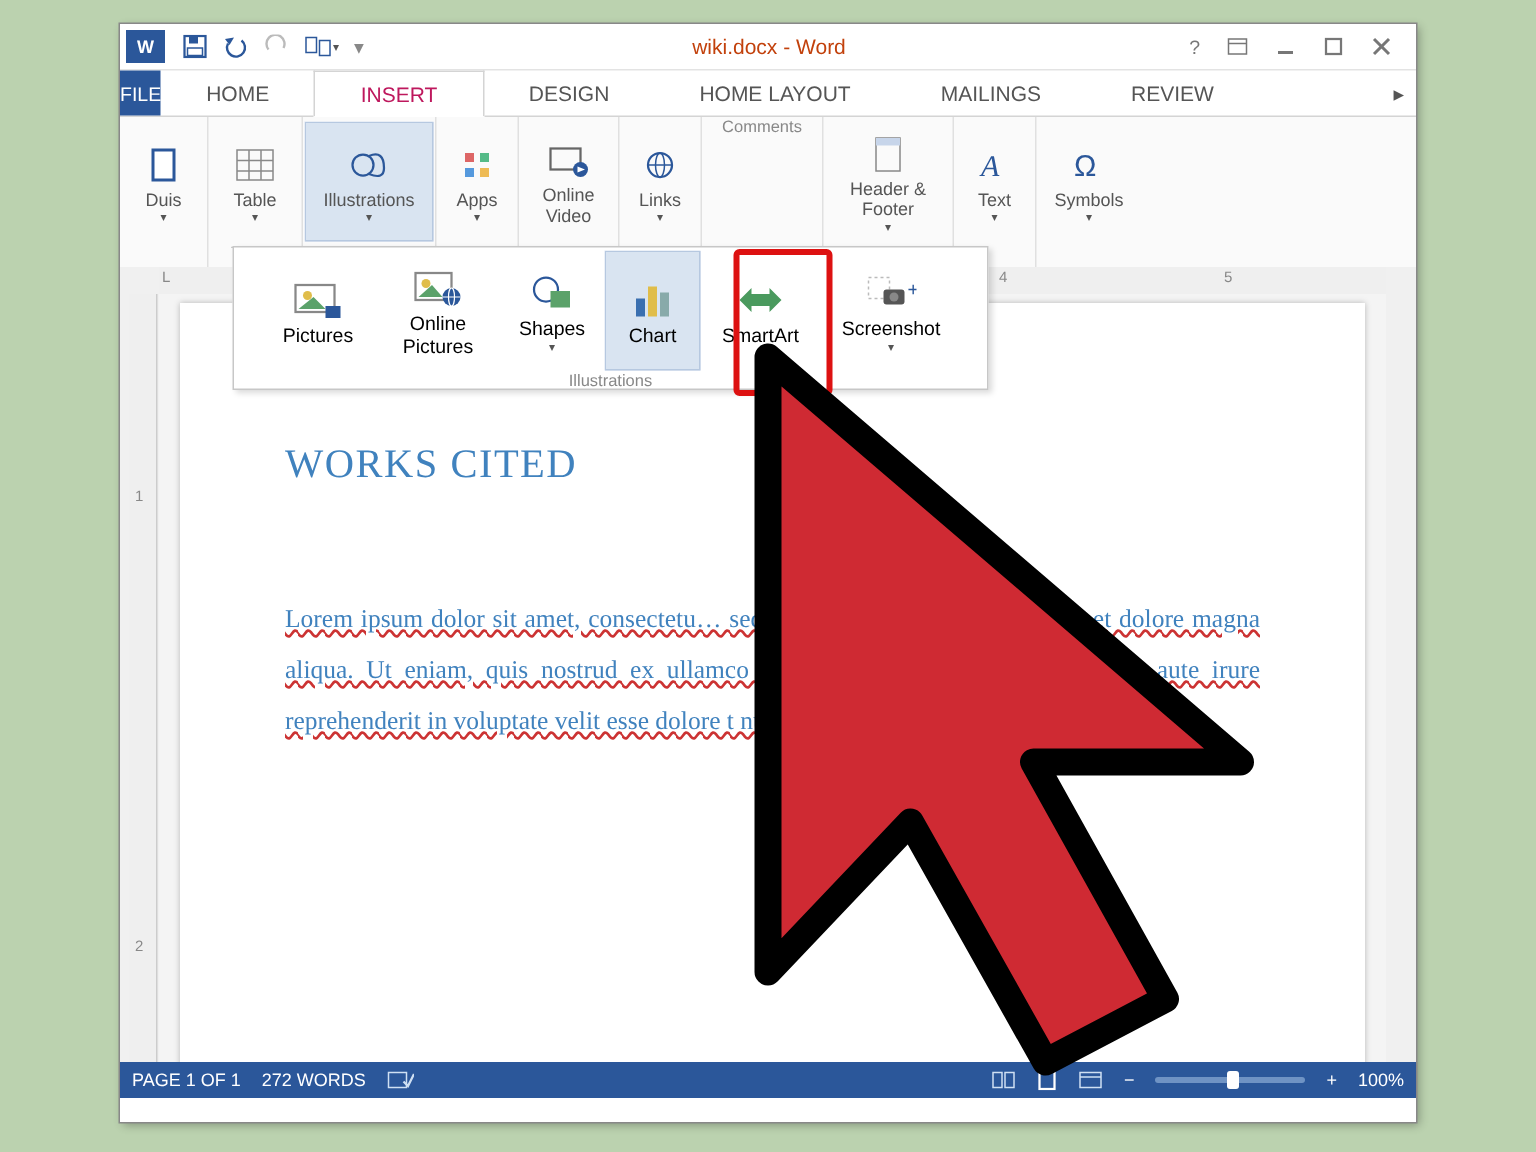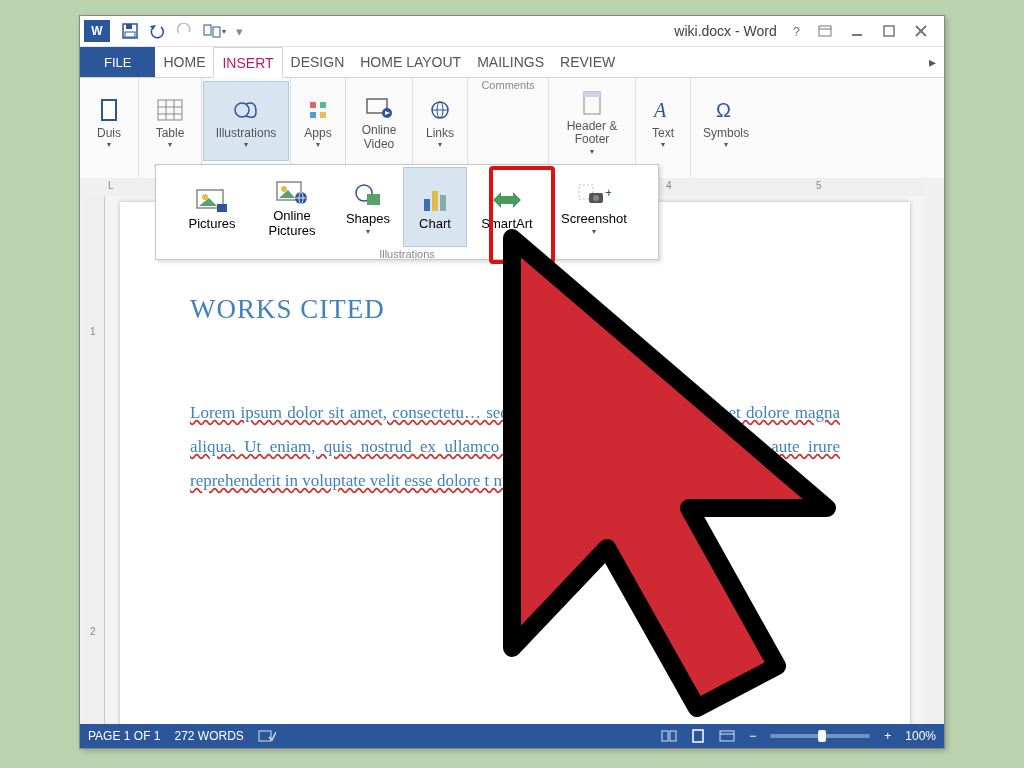--- a/index.html
+++ b/index.html
@@ -2,27 +2,27 @@
 <html><head>
 <meta charset="utf-8">
 <style>
 html,body{margin:0;padding:0;width:1024px;height:768px;background:#bbd2af;font-family:"Segoe UI",Arial,sans-serif;font-size:13px;overflow:hidden}
 .window{position:absolute;left:80px;top:16px;width:864px;height:732px;background:#fff;box-shadow:0 0 0 1px #888, 2px 2px 6px rgba(0,0,0,.3)}
 
 .titlebar{height:30px;background:#fff;border-bottom:1px solid #e3e3e3;display:flex;align-items:center;color:#555;font-size:13px}
 .app-icon{width:26px;height:22px;background:#2b579a;margin:0 6px 0 4px;display:flex;align-items:center;justify-content:center;color:#fff;font-weight:bold;font-size:12px}
 .qat{display:flex;align-items:center;gap:10px;padding:0 6px}
 .qat-icon{color:#2b579a;display:flex;align-items:center}
-.title-text{flex:1;text-align:right;color:#404040;font-size:14px}
+.title-text{flex:1;text-align:center;color:#c2410c;font-size:14px}
 .win-btns{display:flex;align-items:center;gap:18px;padding:0 16px;color:#777}
 .win-btn{cursor:pointer}
 
 .tabs{height:30px;display:flex;align-items:stretch;font-size:14px;color:#555;border-bottom:1px solid #d4d4d4}
-.tab-file{background:#2b579a;color:#fff;padding:0 24px;display:flex;align-items:center;font-size:13px}
-.tab{padding:0 8px;display:flex;align-items:center;cursor:pointer}
+.tab-file{background:#2b579a;color:#fff;padding:0 0;display:flex;align-items:center;font-size:13px}
+.tab{padding:0 30px;display:flex;align-items:center;cursor:pointer}
 .tab.active{color:#be185d;background:#fff;border:1px solid #d4d4d4;border-bottom:1px solid #fff;margin-bottom:-1px}
 .tab-arrow{margin-left:auto;padding:0 8px;display:flex;align-items:center;color:#555}
 
 .ribbon{height:100px;background:#fafafa;border-bottom:1px solid #d4d4d4;display:flex;font-size:12px;color:#555}
 .grp{border-right:1px solid #e0e0e0;display:flex;flex-direction:column;align-items:center}
 .grp-body{flex:1;display:flex;align-items:center;justify-content:center;gap:2px;padding:2px 4px 0}
 .grp-label{height:16px;font-size:11px;color:#888;text-align:center;line-height:14px}
 .rbtn{display:flex;flex-direction:column;align-items:center;justify-content:center;text-align:center;height:80px;padding:0 4px;min-width:46px;cursor:pointer;line-height:1.15}
 .rbtn.sel{background:#d9e4f1;box-shadow:inset 0 0 0 1px #b6c8e0}
 .rbtn .ricon{height:34px;display:flex;align-items:center;justify-content:center;color:#2b579a}
@@ -36,21 +36,21 @@
 .pagewrap{position:absolute;left:26px;right:20px;top:18px;bottom:0;overflow:hidden;background:#f4f4f4}
 .page{position:absolute;left:14px;top:6px;width:790px;min-height:1000px;background:#fff;box-shadow:0 0 4px rgba(0,0,0,.25);padding:80px 70px 40px;box-sizing:border-box;color:#4082be;font-family:"Times New Roman",serif;font-size:17px;line-height:2}
 .page .heading{font-size:27px;letter-spacing:1px;margin-bottom:60px}
 .underl{text-decoration:underline}
 .wavy{text-decoration:underline wavy #c33}
 
 .ill-pop{position:absolute;left:155px;top:164px;width:502px;height:94px;background:#fff;border:1px solid #c7c7c7;box-shadow:2px 2px 4px rgba(0,0,0,.15);z-index:5}
 .ill-pop .grp-body{height:76px}
 .highlight{position:absolute;border:4px solid #d11;border-radius:4px;pointer-events:none;z-index:6}
 
-.status{position:absolute;left:0;right:0;bottom:0;height:24px;background:#2b579a;color:#fff;font-size:12px;display:flex;align-items:center;gap:14px;padding:0 8px}
+.status{position:absolute;left:0;right:0;bottom:16px;height:24px;background:#2b579a;color:#fff;font-size:12px;display:flex;align-items:center;gap:14px;padding:0 8px}
 .status .spacer{flex:1}
 .status-icon{color:#cfe0f3}
 .zoom-track{width:100px;height:4px;background:#6f93c4;position:relative;border-radius:2px}
 .zoom-thumb{position:absolute;left:48px;top:-4px;width:8px;height:12px;background:#fff;border-radius:2px}
 
 .bigcursor{position:absolute;left:407px;top:188px;z-index:10;pointer-events:none}
 svg{display:block}
 </style>
 </head>
 <body>

